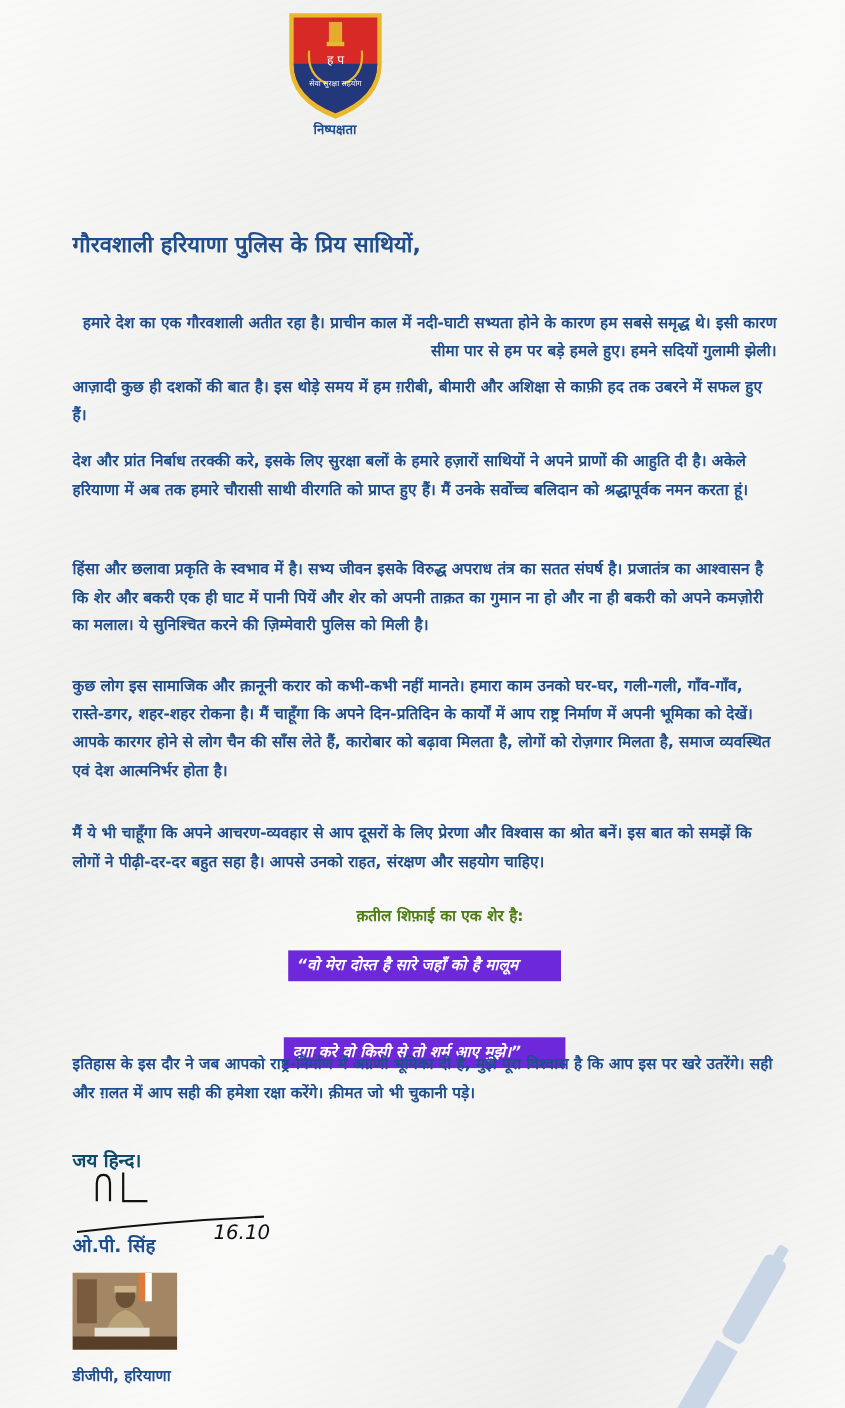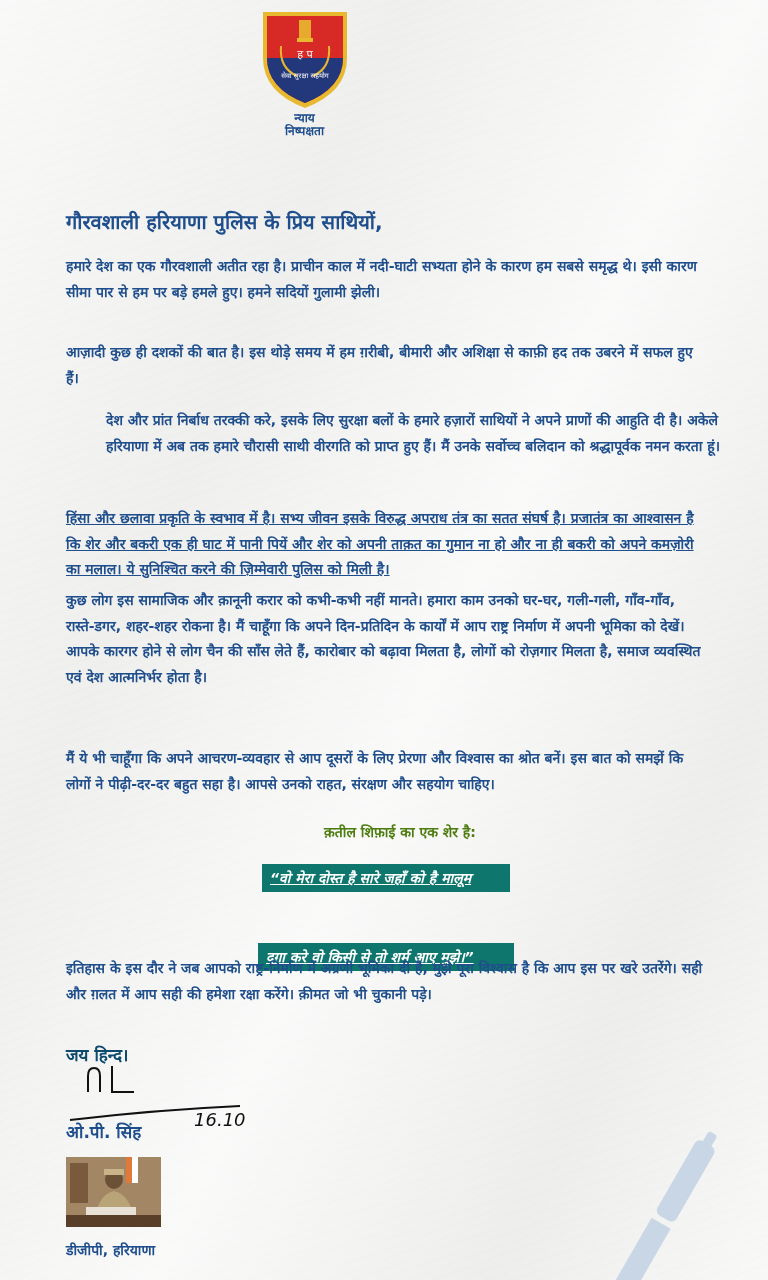--- a/index.html
+++ b/index.html
@@ -16,32 +16,32 @@
   .shield { display:block; margin:0 auto; width:96px; height:106px; }
   .motto { line-height:1.05; color:#1f4e8c; font-weight:bold; }
   .motto .m1 { font-size:12px; }
   .motto .m2 { font-size:12px;font-family:Liberation Serif, serif; }
   .motto .m3 { font-size:24px; font-weight:bold; margin-top:2px; }
 
   .salutation {
     position:absolute; left:66px; top:208px; font-size:20px; font-weight:bold; color:#1f4e8c;text-align:right;
   }
   .body-text { position:absolute; left:66px; width:640px; font-size:14px; line-height:25.5px; font-weight:bold; color:#1f4e8c; }
-  .p1 { top:254px; }
+  .p1 { top:282px;text-align:right; }
   .p2 { top:340px; }
-  .p3 { top:408px;margin-left:40px; }
-  .p4 { top:506px;text-decoration:underline; }
-  .p5 { top:588px; }
+  .p3 { top:408px; }
+  .p4 { top:506px; }
+  .p5 { top:612px; }
   .p6 { top:746px; }
   .p7 { top:956px; }
 
   .sher-intro { position:absolute; left:0; width:768px; top:822px; text-align:center; font-size:14px; font-weight:bold; color:#4d7c0f;margin-left:16px; }
   .quote-line {
-    position:absolute; background:#0f766e; color:#ffffff; font-size:14px; font-weight:bold; font-style:italic;
-    padding:3px 8px; white-space:nowrap;text-decoration:underline;
+    position:absolute; background:#6d28d9; color:#ffffff; font-size:14px; font-weight:bold; font-style:italic;
+    padding:3px 8px; white-space:nowrap;
   }
   .q1 { left:262px; top:864px; width:232px; height:22px; line-height:22px; }
   .q2 { left:258px; top:943px; width:240px; height:22px; line-height:22px; }
 
   .jaihind { position:absolute; left:66px; top:1043px; font-size:17px; font-weight:bold; color:#0c4a6e; }
   .signature { position:absolute; left:64px; top:1062px; width:190px; height:70px; }
   .signame { position:absolute; left:66px; top:1120px; font-size:17px; font-weight:bold; color:#1f4e8c; }
   .photo {
     position:absolute; left:66px; top:1157px; width:95px; height:70px; overflow:hidden;
     background: linear-gradient(180deg, #b69a74 0%, #a88b67 40%, #8a6f52 100%);
@@ -58,21 +58,20 @@
     <path d="M10 10 L86 10 L86 52 Q86 82 48 97 Q10 82 10 52 Z" fill="#d72a27"></path>
     <path d="M10 52 L86 52 Q86 82 48 97 Q10 82 10 52 Z" fill="#23387a"></path>
     <rect x="42" y="14" width="12" height="20" fill="#e8b82e" opacity="0.9"></rect>
     <rect x="40" y="32" width="16" height="4" fill="#e8b82e"></rect>
     <path d="M24 40 Q22 62 40 70" stroke="#e8b82e" stroke-width="2" fill="none"></path>
     <path d="M72 40 Q74 62 56 70" stroke="#e8b82e" stroke-width="2" fill="none"></path>
     <text x="48" y="52" font-size="11" fill="#ffffff" text-anchor="middle" font-family="DejaVu Sans, sans-serif">ह  प</text>
     <text x="48" y="72" font-size="7" fill="#ffffff" text-anchor="middle" font-family="DejaVu Sans, sans-serif">सेवा सुरक्षा सहयोग</text>
   </svg>
   <div class="motto">
-    <div class="m1">न्याय</div>
     <div class="m2">निष्पक्षता</div>
   </div>
 </div>
 
 <div class="salutation">गौरवशाली हरियाणा पुलिस के प्रिय साथियों,</div>
 
 <div class="body-text p1">हमारे देश का एक गौरवशाली अतीत रहा है। प्राचीन काल में नदी-घाटी सभ्यता होने के कारण हम सबसे समृद्ध थे। इसी कारण सीमा पार से हम पर बड़े हमले हुए। हमने सदियों गुलामी झेली।</div>
 <div class="body-text p2">आज़ादी कुछ ही दशकों की बात है। इस थोड़े समय में हम ग़रीबी, बीमारी और अशिक्षा से काफ़ी हद तक उबरने में सफल हुए हैं।</div>
 <div class="body-text p3">देश और प्रांत निर्बाध तरक्की करे, इसके लिए सुरक्षा बलों के हमारे हज़ारों साथियों ने अपने प्राणों की आहुति दी है। अकेले हरियाणा में अब तक हमारे चौरासी साथी वीरगति को प्राप्त हुए हैं। मैं उनके सर्वोच्च बलिदान को श्रद्धापूर्वक नमन करता हूं।</div>
 <div class="body-text p4">हिंसा और छलावा प्रकृति के स्वभाव में है। सभ्य जीवन इसके विरुद्ध अपराध तंत्र का सतत संघर्ष है। प्रजातंत्र का आश्वासन है कि शेर और बकरी एक ही घाट में पानी पियें और शेर को अपनी ताक़त का गुमान ना हो और ना ही बकरी को अपने कमज़ोरी का मलाल। ये सुनिश्चित करने की ज़िम्मेवारी पुलिस को मिली है।</div>

